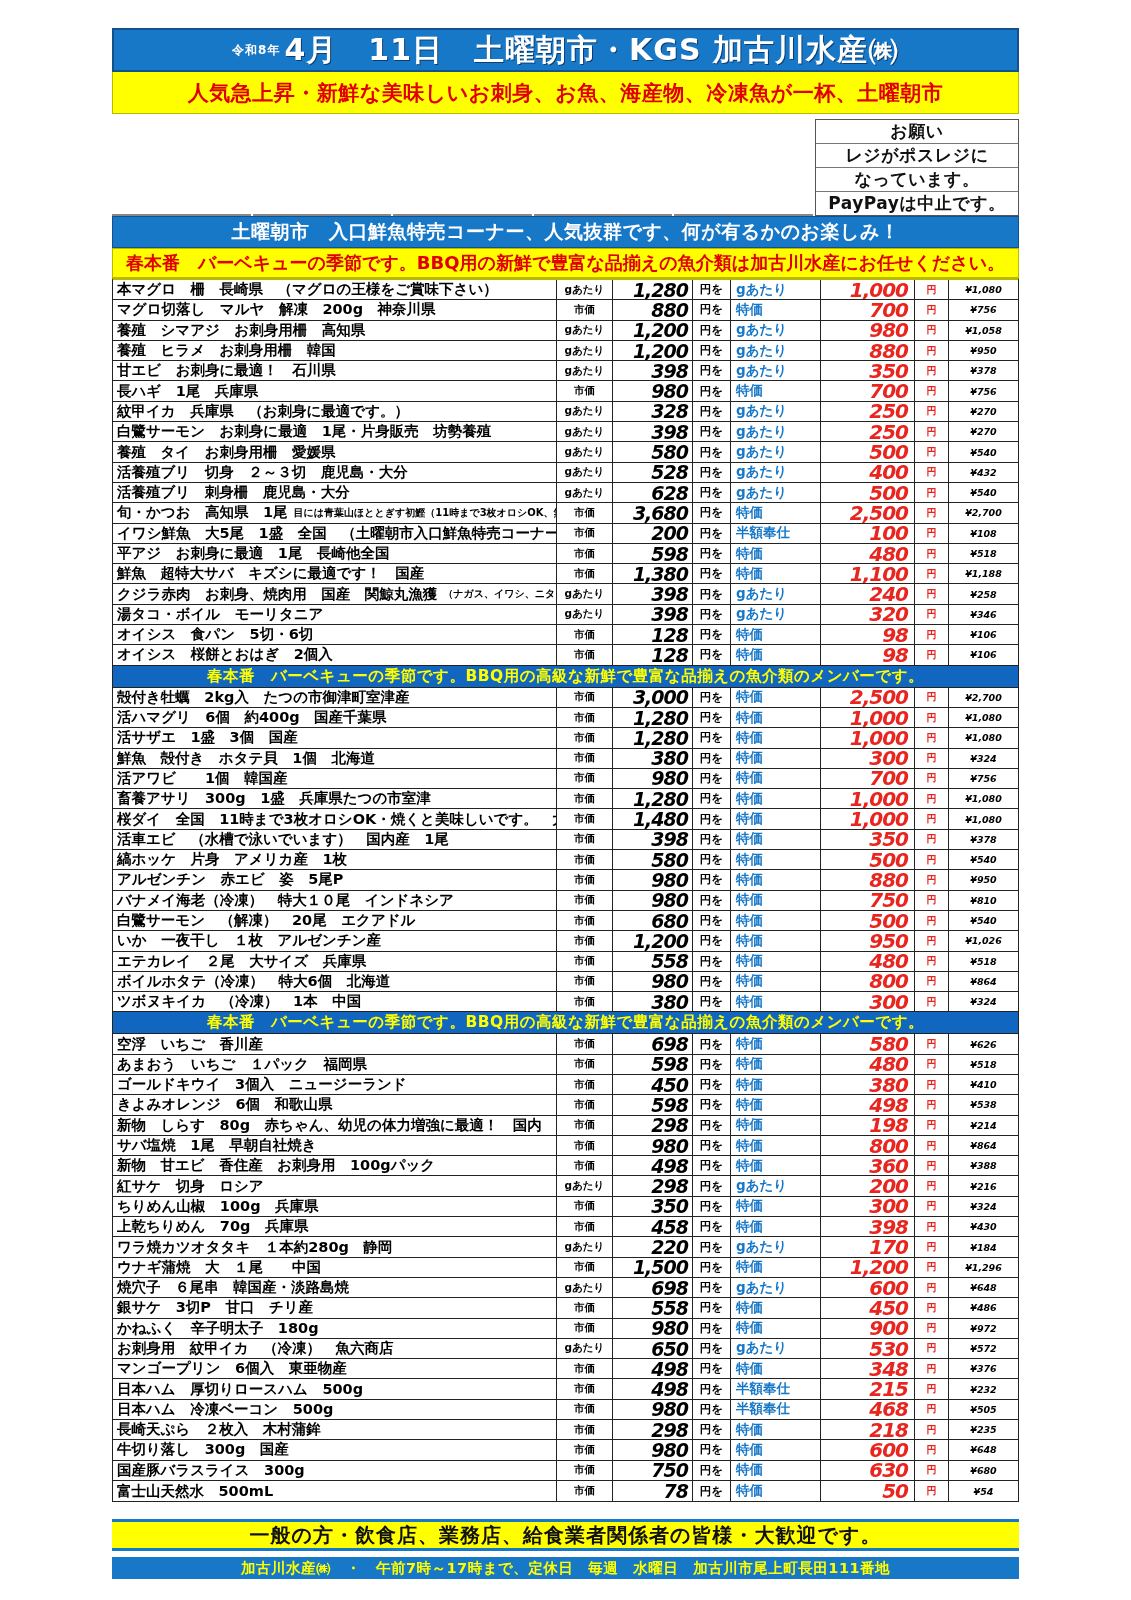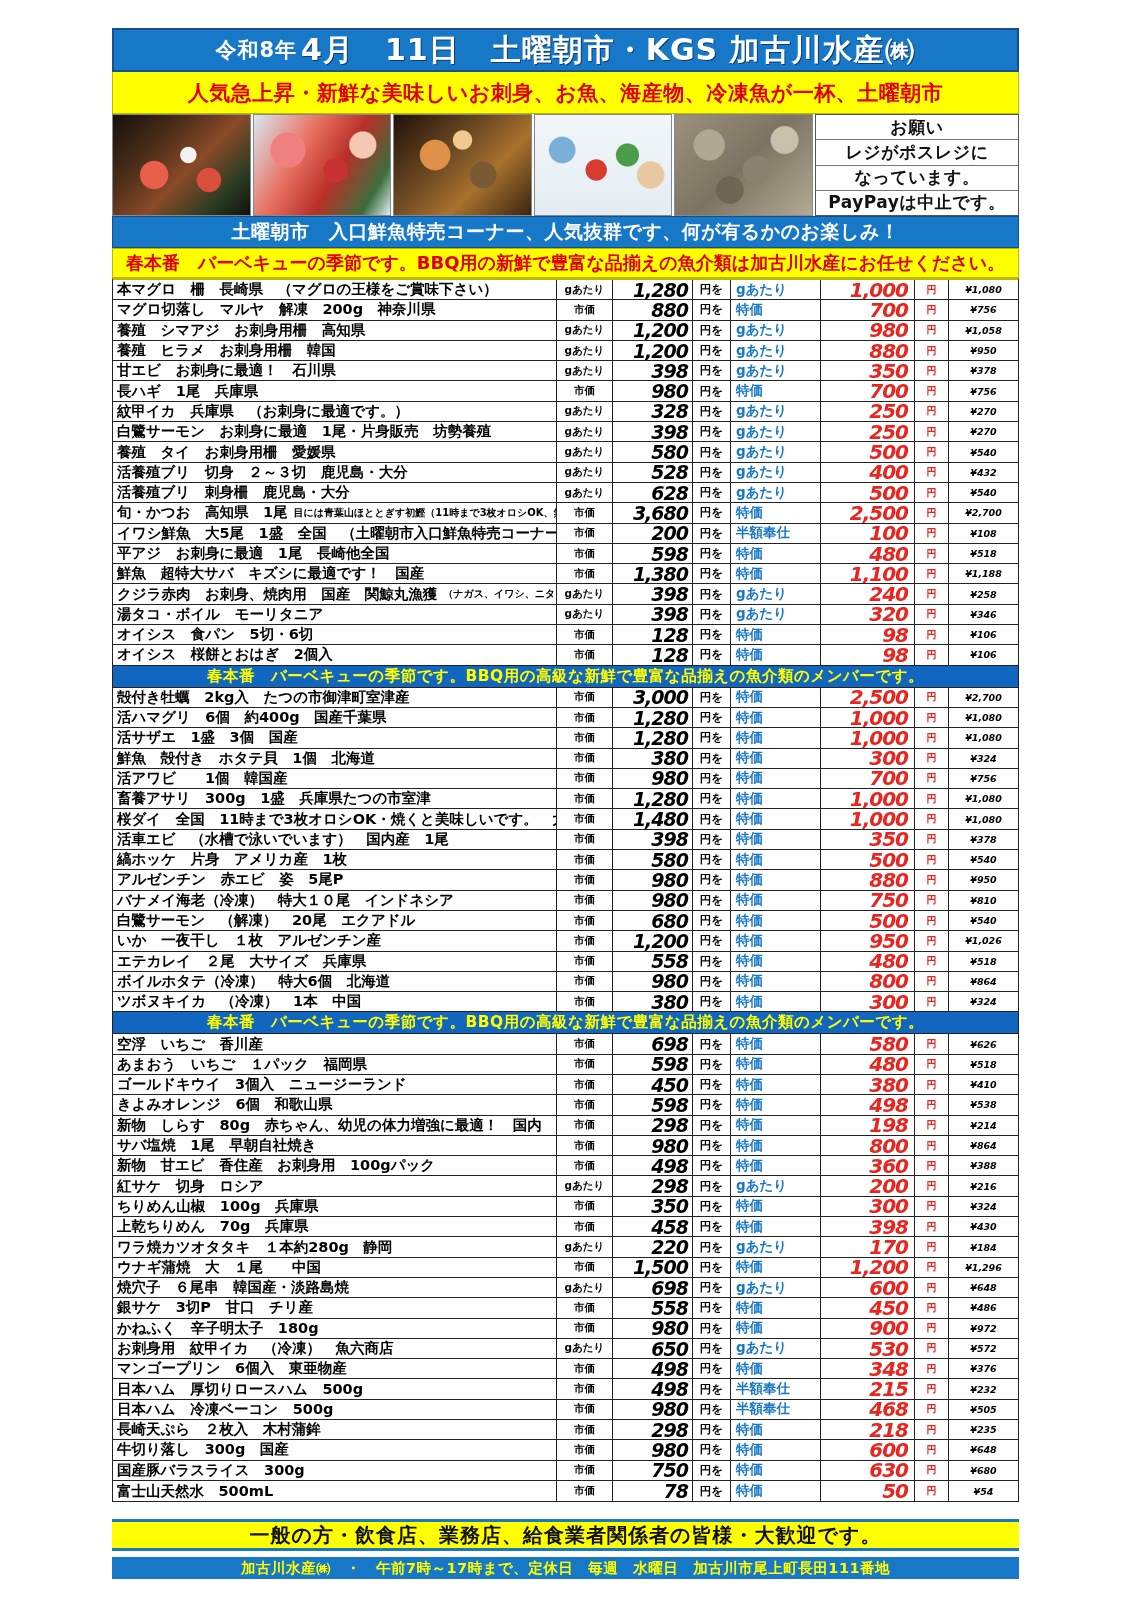--- a/index.html
+++ b/index.html
@@ -1,22 +1,22 @@
 <!DOCTYPE html>
 <html lang="ja"><head>
 <meta charset="utf-8">
 <style>
   html,body{margin:0;padding:0;background:#ffffff;}
   body{width:1131px;height:1600px;font-family:"DejaVu Sans","Liberation Sans",sans-serif;position:relative;}
   .sheet{position:absolute;left:112px;top:28px;width:907px;}
-  .block{box-sizing:border-box;}
+  .block{box-sizing:border-box;align-items:flex-end;}
 
   
   .titlebar{background:#1878c8;border:2px solid #14508c;height:44px;display:flex;align-items:center;justify-content:center;color:#fff;font-weight:bold;}
-  .titlebar .era{font-size:21px;margin-right:4px;letter-spacing:1px;}
+  .titlebar .era{font-size:12px;margin-right:4px;letter-spacing:1px;}
   .titlebar .main{font-size:30px;letter-spacing:1px;text-shadow:1px 1px 0 #0d3c6e;}
 
   
   .banner{background:#ffff00;border:1px solid #b9b900;border-top:none;height:42px;display:flex;align-items:center;justify-content:center;}
   .banner span{color:#e00000;font-weight:bold;font-size:21px;letter-spacing:0.5px;}
 
   
   .photos{height:102px;display:flex;gap:2px;background:#fff;}
   .photo{flex:1 1 0;box-sizing:border-box;border:1px solid #888;}
   .ph1{background:

